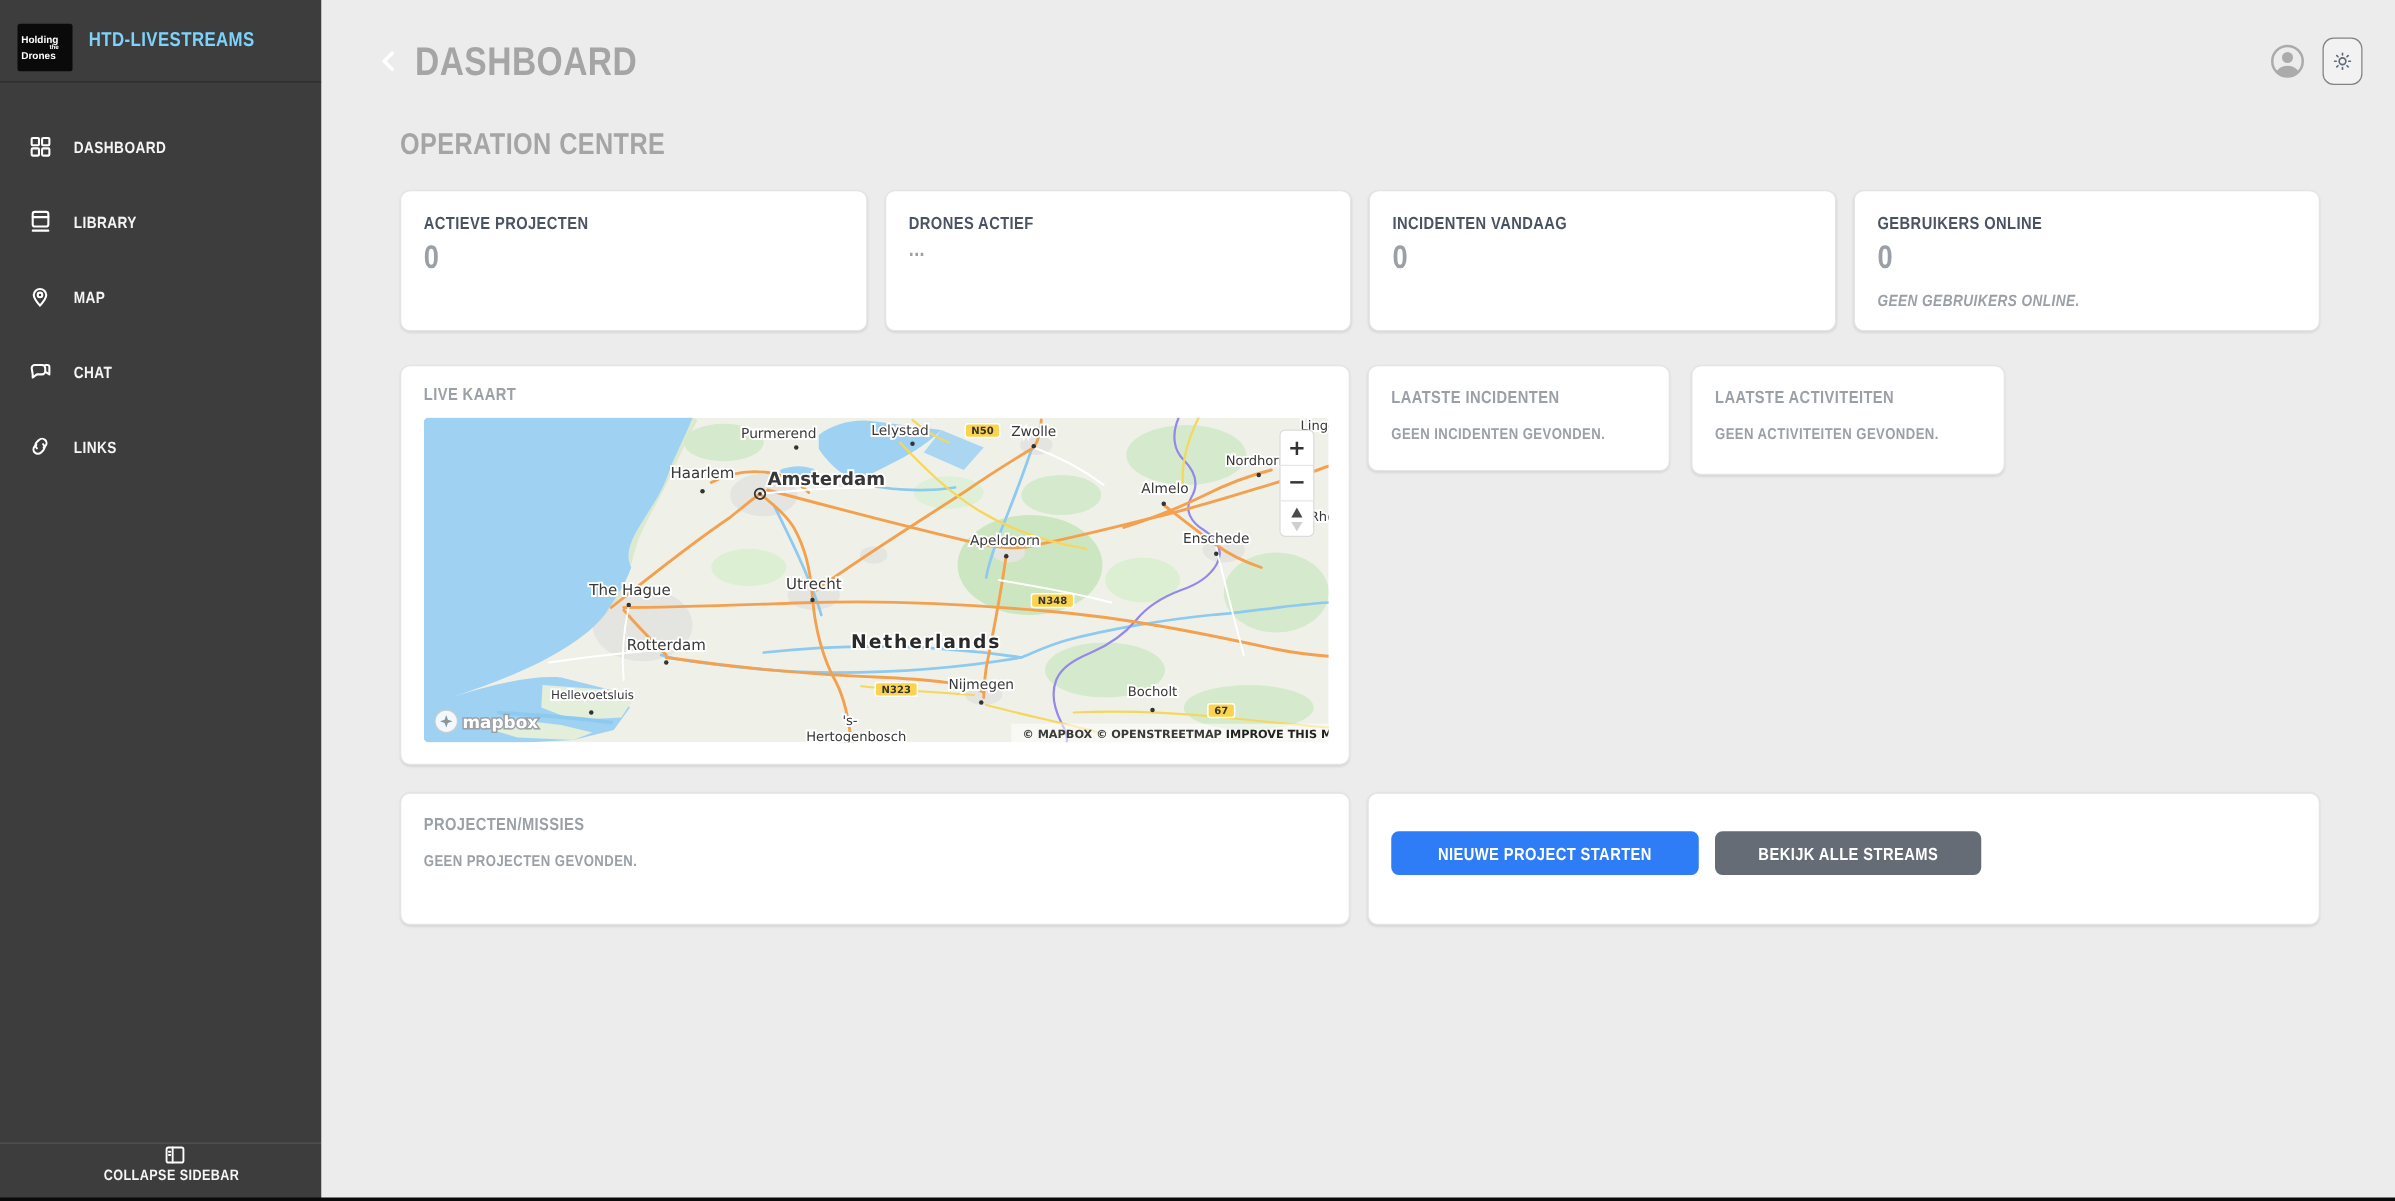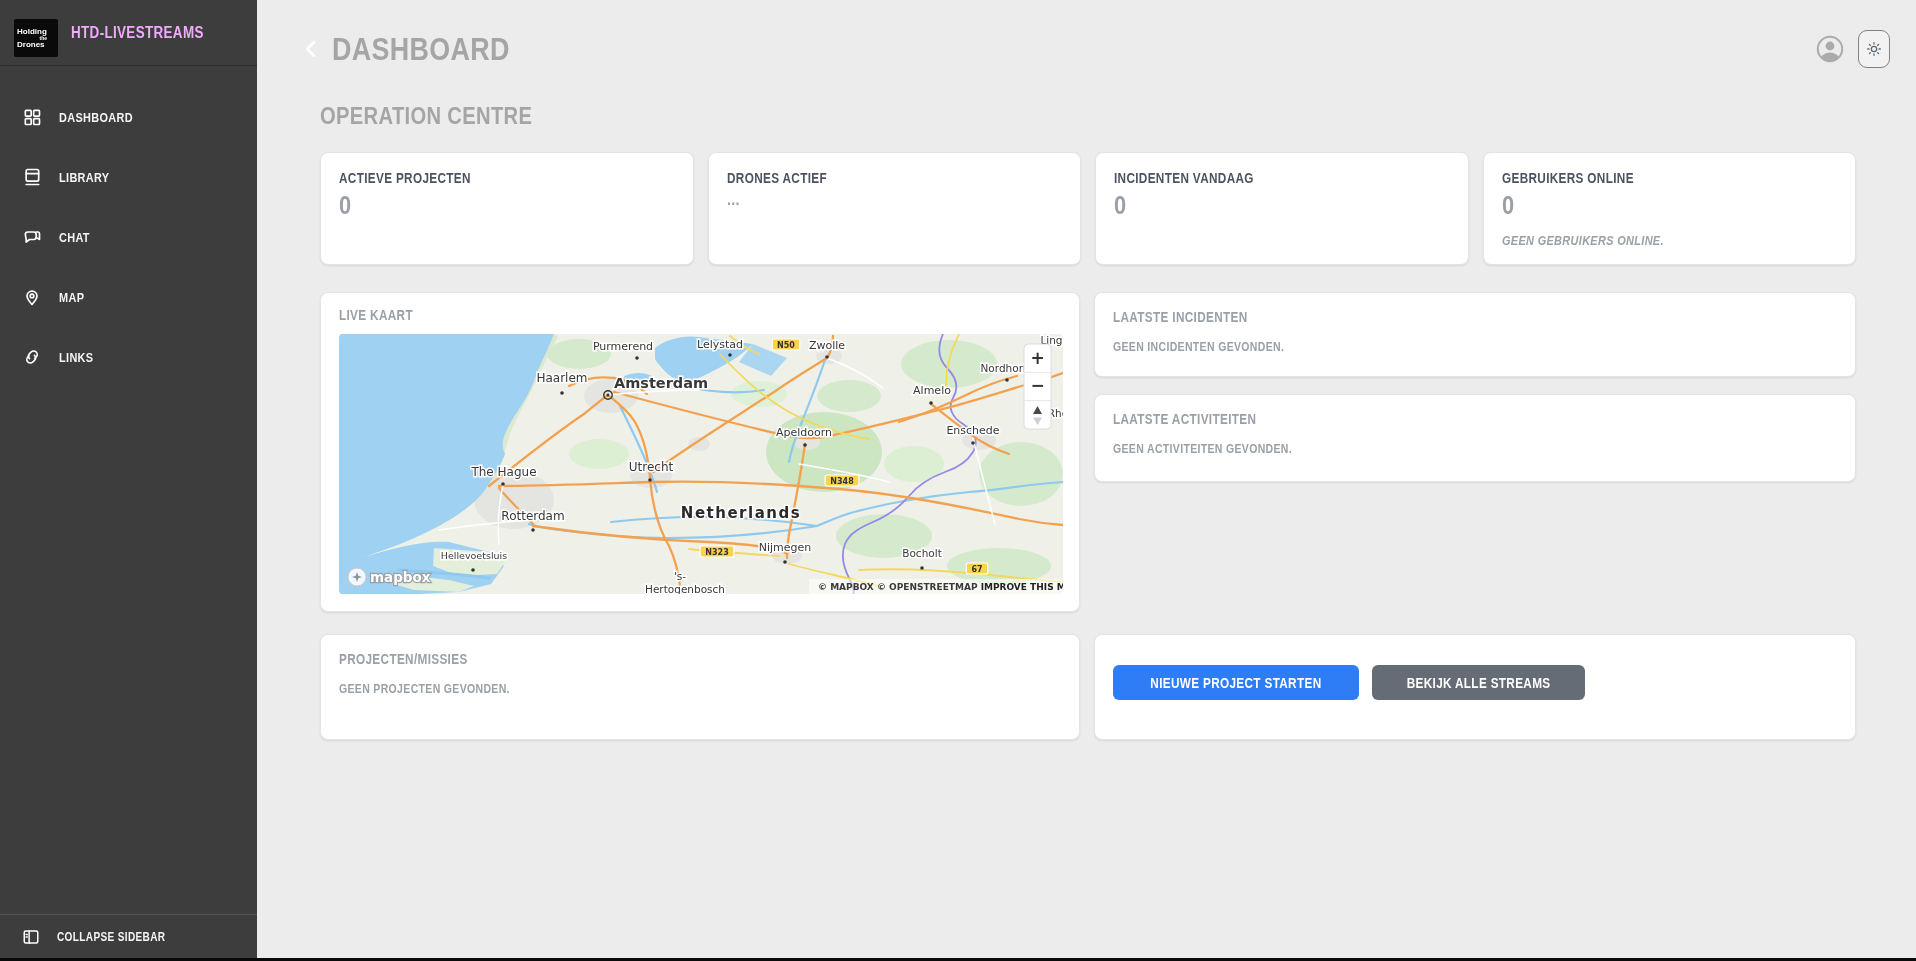--- a/index.html
+++ b/index.html
@@ -10,27 +10,27 @@
   .cxc { display:inline-block; transform:scaleX(.84); transform-origin:50% 50%; white-space:nowrap; letter-spacing:.4px; }
 
   
   .sidebar { position:absolute; left:0; top:0; width:257px; height:961px; background:#3d3d3d; z-index:5; }
   .side-head { height:66px; display:flex; align-items:center; padding:0 14px; border-bottom:1px solid rgba(0,0,0,.28); }
   .logo-box { width:44px; height:38px; background:#0a0a0a; border-radius:2px; color:#fff; font-weight:bold;
               display:flex; flex-direction:column; justify-content:center; padding:2px 3px; line-height:1;margin-top:11px; }
   .logo-box .l1 { font-size:8px; }
   .logo-box .l2 { font-size:5px; text-align:right; padding-right:8px; }
   .logo-box .l3 { font-size:8px; }
-  .side-title { color:#f0abfc; font-weight:bold; font-size:16px; margin-left:13px; }
+  .side-title { color:#7dd3fc; font-weight:bold; font-size:16px; margin-left:13px; }
   .nav { padding-top:21px; }
   .nav-item { height:60px; display:flex; align-items:center; padding-left:22px; cursor:pointer; }
   .nav-item svg { width:20px; height:20px; stroke:#fff; fill:none; stroke-width:2; stroke-linecap:round; stroke-linejoin:round; }
   .nav-label { color:#f5f5f5; font-weight:bold; font-size:13px; margin-left:17px; }
   .side-foot { position:absolute; left:0; bottom:3px; width:100%; height:44px; border-top:1px solid rgba(255,255,255,.12);
-               display:flex; align-items:center; padding-left:22px; cursor:pointer; }
+               display:flex; align-items:center; padding-left:22px; cursor:pointer;flex-direction:column; }
   .side-foot svg { width:18px; height:18px; stroke:#fff; fill:none; stroke-width:2; stroke-linecap:round; stroke-linejoin:round; }
   .side-foot .nav-label { font-size:12px; }
 
   
   .main { position:absolute; left:257px; top:0; width:1659px; height:961px; }
   .topbar { display:flex; align-items:center; padding:30px 26px 0 43px; }
   .back-btn { width:24px; height:26px; cursor:pointer; display:flex; align-items:center; }
   .back-btn svg { width:22px; height:22px; stroke:#fff; fill:none; stroke-width:3.2; stroke-linecap:round; stroke-linejoin:round; }
   .page-title { font-size:32px; font-weight:bold; color:#a5a5a5; margin-left:8px; }
   .topbar-right { margin-left:auto; display:flex; align-items:center; gap:14px; }
@@ -48,21 +48,21 @@
 
   .stats-grid { display:grid; grid-template-columns:repeat(4,1fr); gap:14px; margin-top:22px; }
   .stat-card { height:113px; padding:17px 18px; }
   .stat-value { font-size:26px; font-weight:bold; color:#9aa0a6; margin-top:4px; }
   .stat-note { margin-top:12px; font-size:13px; font-weight:bold; color:#9aa0a6;font-style:italic; }
 
   .row2 { display:grid; grid-template-columns:760px 1fr; gap:14px; margin-top:27px; align-items:start; }
   .map-card { height:320px; padding:14px 18px 12px; }
   .map-frame { margin-top:11px; width:724px; height:260px; border-radius:4px; overflow:hidden; position:relative; cursor:grab; }
   .map-frame svg text { font-family:"DejaVu Sans", sans-serif; }
-  .right-col { display:flex; flex-direction:column; gap:17px; }
+  .right-col { display:flex; flex-direction:row; gap:17px; }
   .empty-card { padding:16px 18px; }
   .empty-card .muted-text { margin-top:15px; }
   .incidents-card { height:85px; }
   .activities-card { height:88px; }
 
   .row3 { display:grid; grid-template-columns:760px 1fr; gap:14px; margin-top:22px; }
   .row3 .card { height:106px; padding:16px 18px; }
   .actions-row { display:flex; gap:13px; margin-top:14px; }
   .btn { height:35px; border:none; border-radius:6px; padding:0 21px; color:#fff; font-weight:bold; font-size:14px;
          font-family:"Liberation Sans", sans-serif; cursor:pointer; display:flex; align-items:center; }
@@ -97,31 +97,31 @@
     <div class="nav-item">
       <svg viewBox="0 0 24 24">
         <rect x="5" y="3" width="15" height="14" rx="2"></rect>
           <path d="M5 8h15"></path>
           <path d="M5 21h15"></path>
       </svg>
       <span class="nav-label"><span class="cx">LIBRARY</span></span>
     </div>
     <div class="nav-item">
       <svg viewBox="0 0 24 24">
+        <path d="M12 21c-4-4.5-6-7.5-6-10.2A6 6 0 0 1 12 5a6 6 0 0 1 6 5.8c0 2.7-2 5.7-6 10.2z"></path>
+          <circle cx="12" cy="10.7" r="2.2"></circle>
+      </svg>
+      <span class="nav-label"><span class="cx">MAP</span></span>
+    </div>
+    <div class="nav-item">
+      <svg viewBox="0 0 24 24">
         <path d="M4 9a3 3 0 0 1 3-3h7a3 3 0 0 1 3 3v3a3 3 0 0 1-3 3H9l-4 3v-3z"></path>
           <path d="M17 6h2a2 2 0 0 1 2 2v7l-3-2"></path>
       </svg>
       <span class="nav-label"><span class="cx">CHAT</span></span>
-    </div>
-    <div class="nav-item">
-      <svg viewBox="0 0 24 24">
-        <path d="M12 21c-4-4.5-6-7.5-6-10.2A6 6 0 0 1 12 5a6 6 0 0 1 6 5.8c0 2.7-2 5.7-6 10.2z"></path>
-          <circle cx="12" cy="10.7" r="2.2"></circle>
-      </svg>
-      <span class="nav-label"><span class="cx">MAP</span></span>
     </div>
     <div class="nav-item">
       <svg viewBox="0 0 24 24">
         <path d="M9 14a4 4 0 0 1 0-6l2-2a4 4 0 0 1 6 6l-1.5 1.5"></path>
           <path d="M15 10a4 4 0 0 1 0 6l-2 2a4 4 0 0 1-6-6l1.5-1.5"></path>
       </svg>
       <span class="nav-label"><span class="cx">LINKS</span></span>
     </div>
   </div>
 

